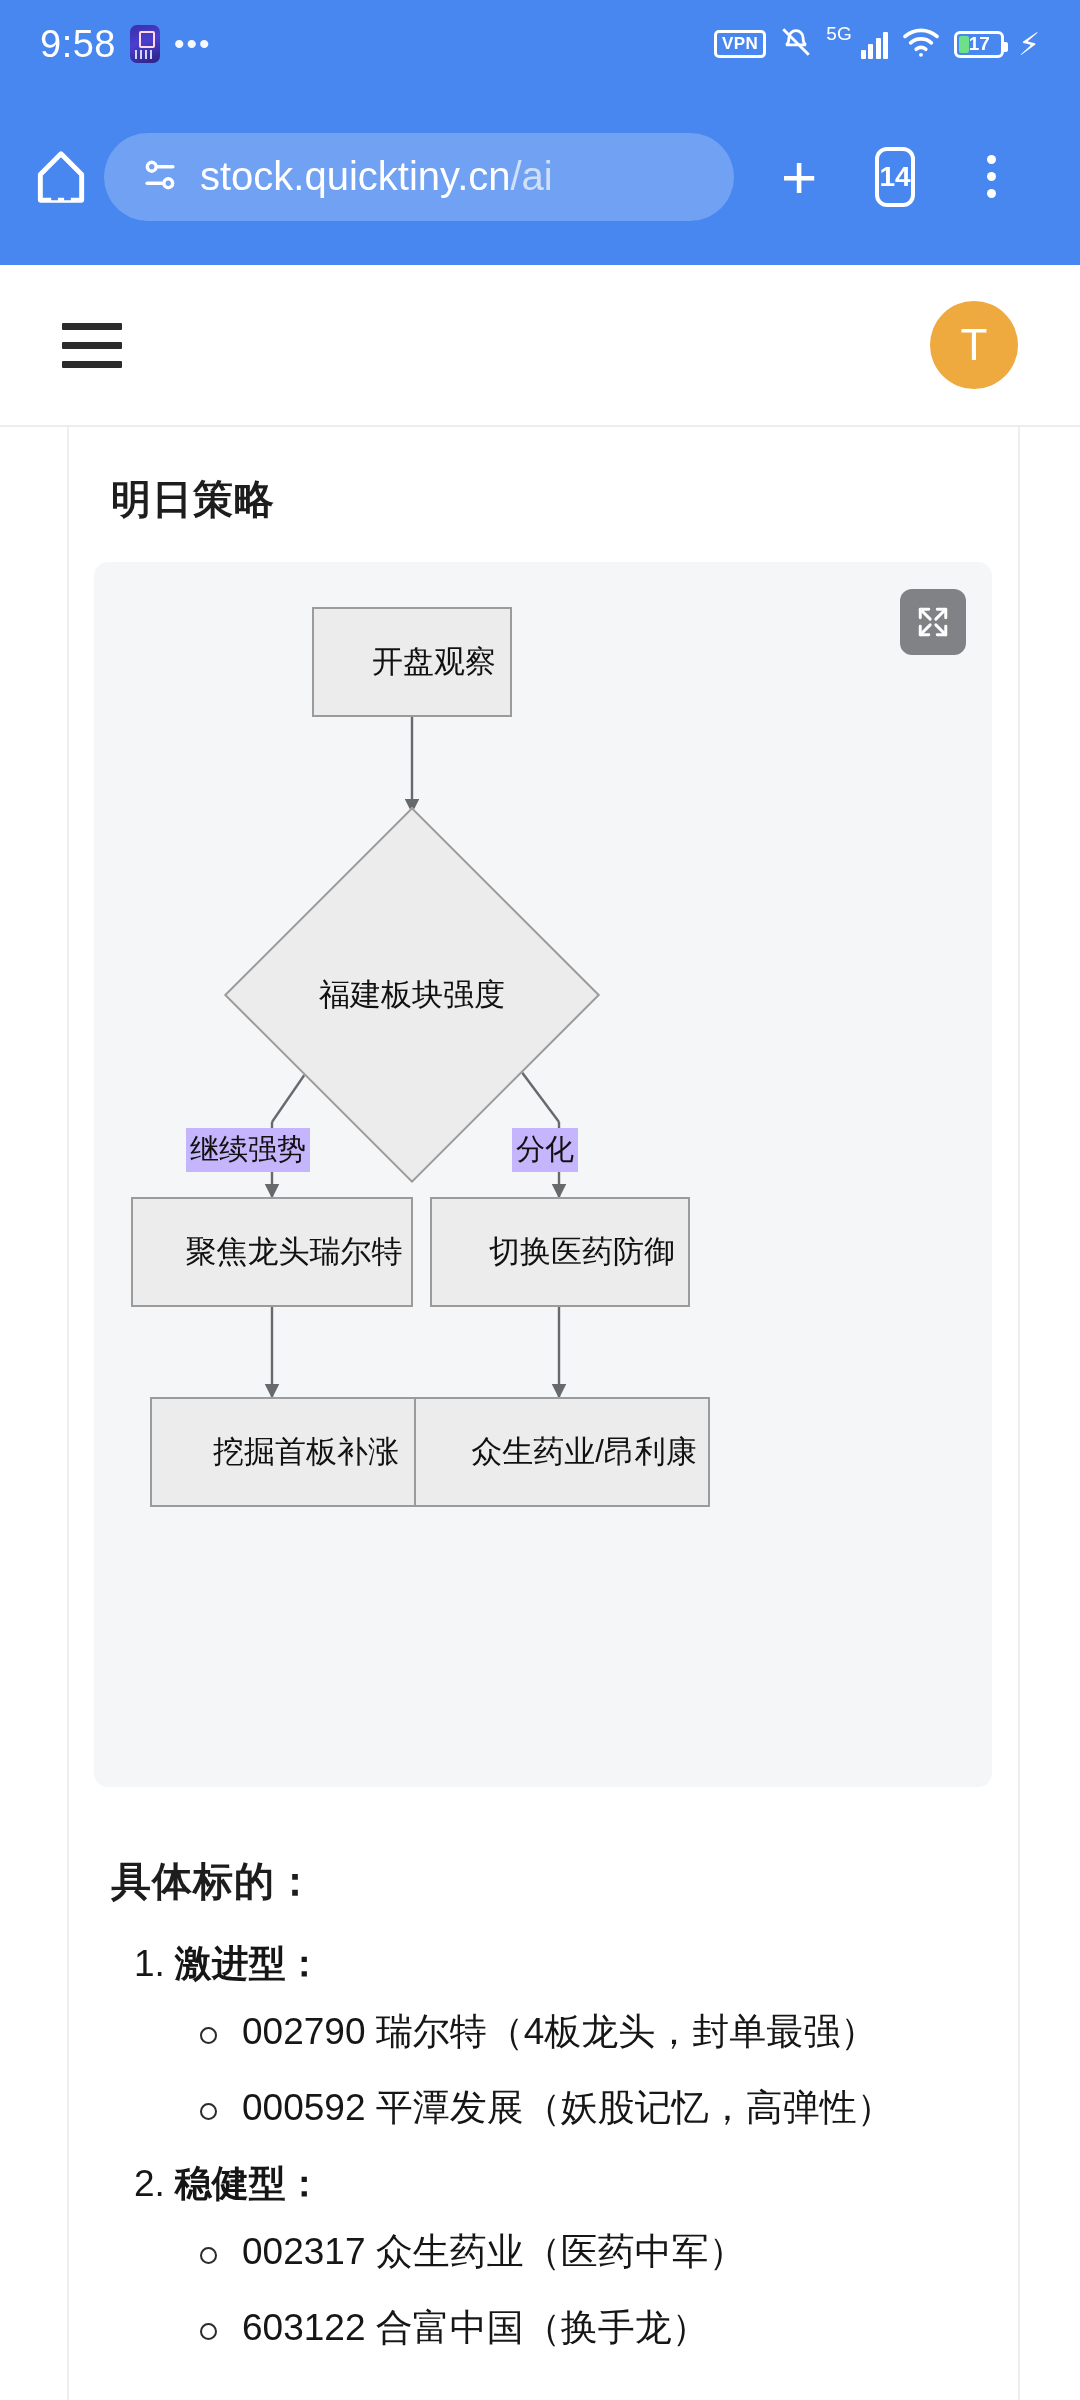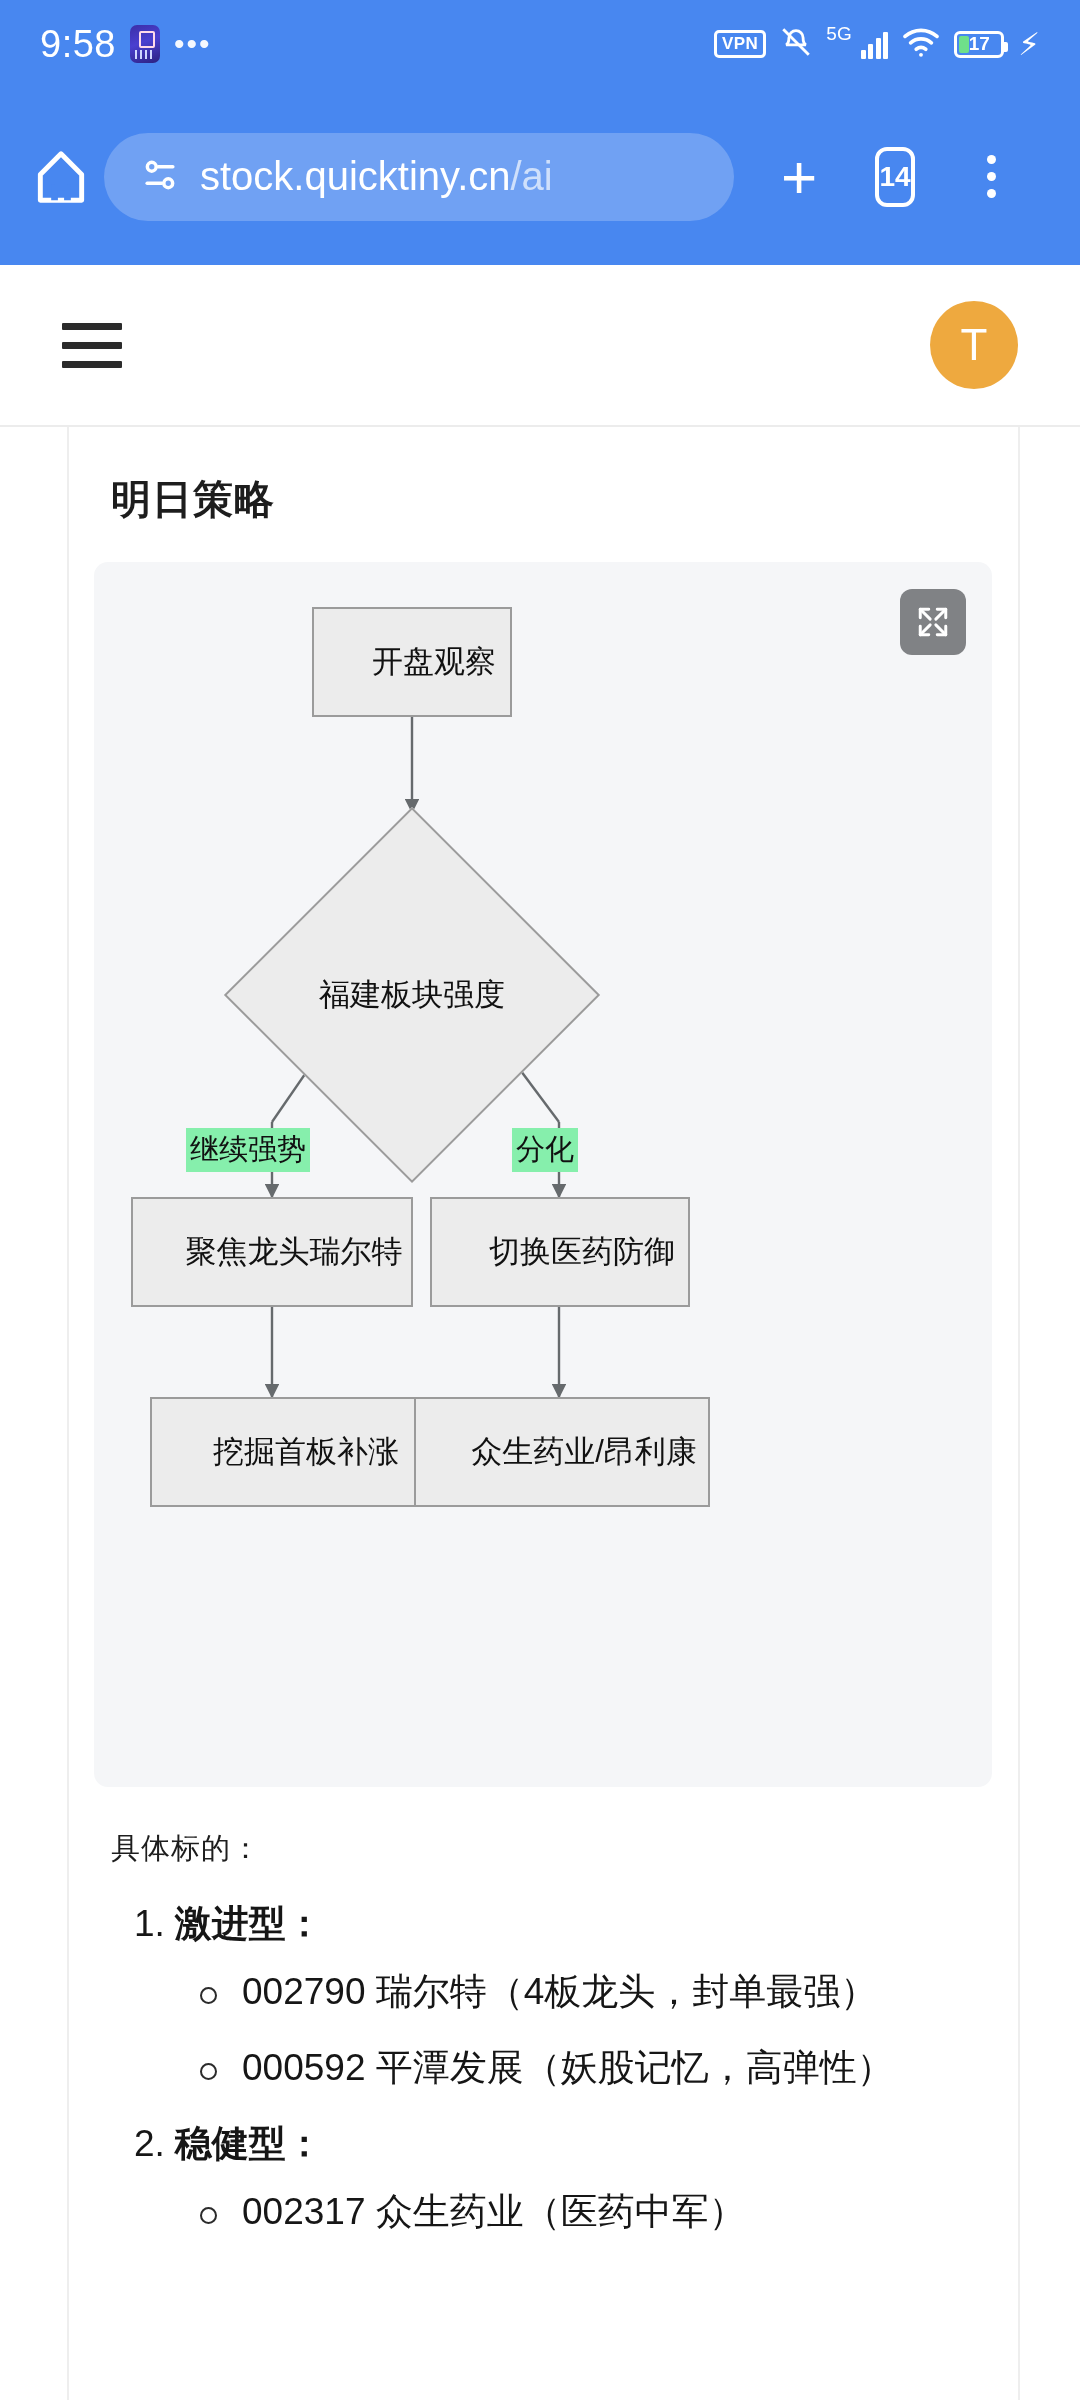--- a/index.html
+++ b/index.html
@@ -136,29 +136,29 @@
   .diamond{
     width:100%; height:100%;
     background:#ececec; border:2px solid #9b9b9b;
     transform:rotate(45deg);
   }
   .diamond-label{
     position:absolute; inset:0; display:flex; align-items:center; justify-content:center;
     font-size:31px; color:#111111; white-space:nowrap;
   }
   .edge-label{
-    position:absolute; background:#86efac; font-size:29px; color:#111111;
+    position:absolute; background:#c4b5fd; font-size:29px; color:#111111;
     padding:2px 4px; white-space:nowrap;
   }
   .svg-edges{ position:absolute; left:0; top:0; width:898px; height:1225px; }
 
   
   .sub-title{
-    font-size:29px; font-weight:normal; color:#1d1d1d;
-    margin:42px 0 0 17px; letter-spacing:1px;
+    font-size:40px; font-weight:bold; color:#1d1d1d;
+    margin:67px 0 0 17px; letter-spacing:1px;
   }
   ol.outline{ list-style:none; margin:30px 0 0 40px; }
   ol.outline > li{ margin-bottom:12px; }
   .li-head{ font-size:37px; font-weight:bold; color:#161616; }
   .li-head .num{ font-weight:normal; margin-right:10px; }
   ul.inner{ list-style:none; margin:18px 0 0 62px; }
   ul.inner > li{
     font-size:37px; color:#161616; margin-bottom:26px;
     position:relative; padding-left:46px; white-space:nowrap;
   }
@@ -319,18 +319,19 @@
           <li>002790 瑞尔特（4板龙头，封单最强）</li>
           <li>000592 平潭发展（妖股记忆，高弹性）</li>
         </ul>
       </li>
       <li>
         <div class="li-head">
           <span class="num">2.</span><span>稳健型：</span>
         </div>
         <ul class="inner">
           <li>002317 众生药业（医药中军）</li>
+          <li>603122 合富中国（换手龙）</li>
         </ul>
       </li>
     </ol>
 
   </div>
 </div>
 
 </body></html>

